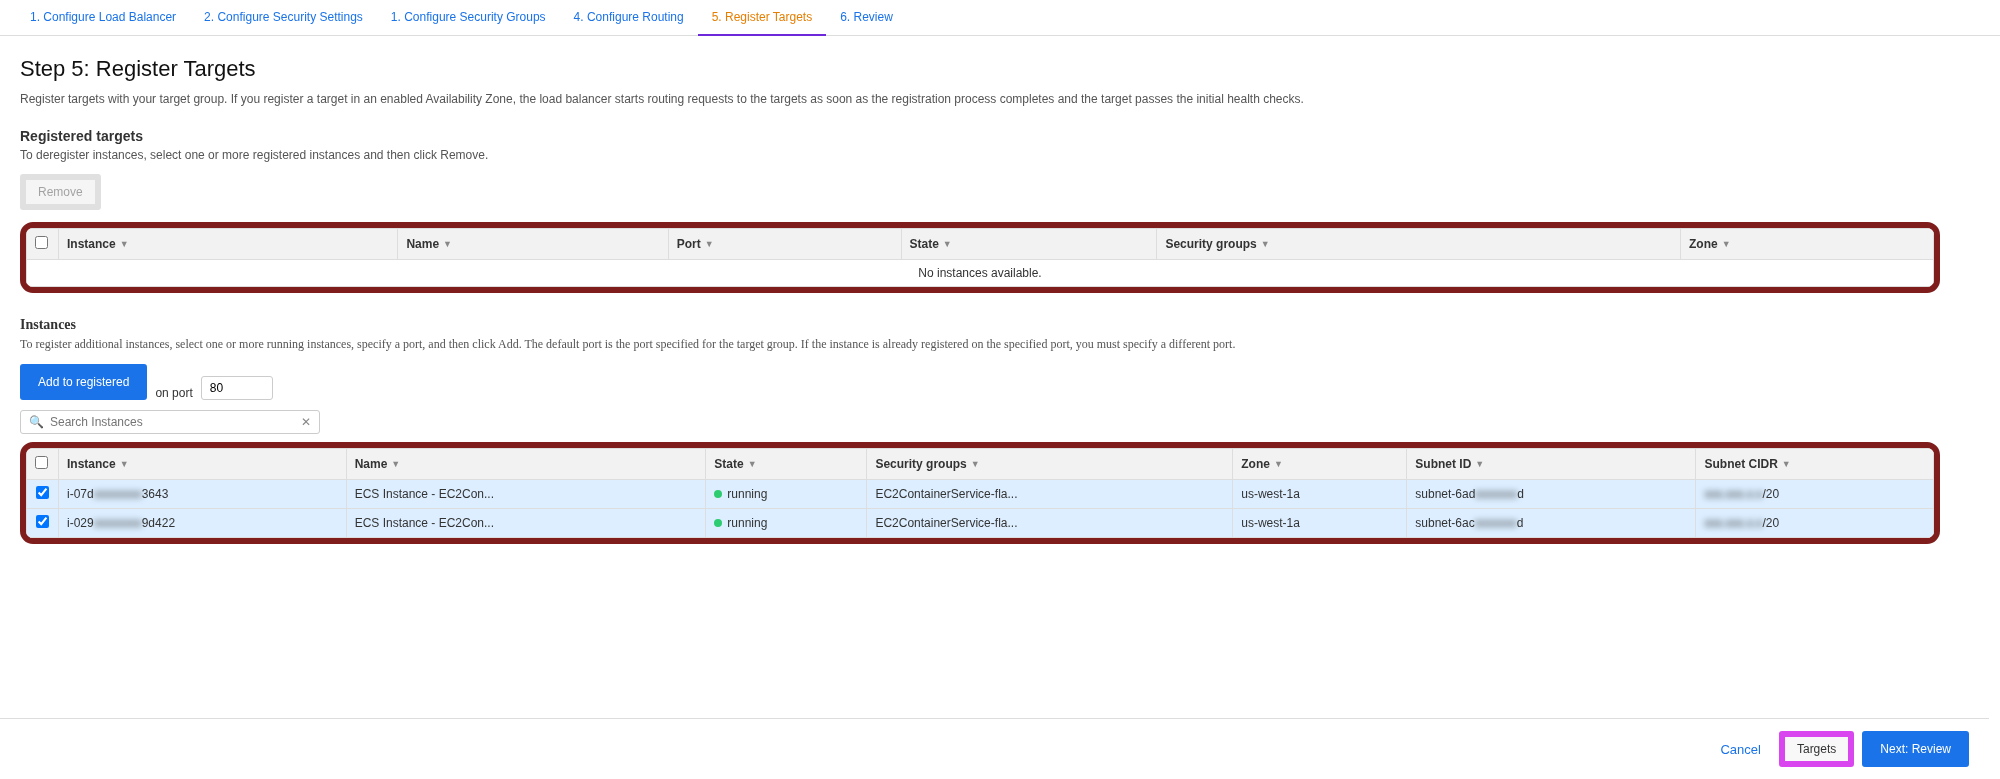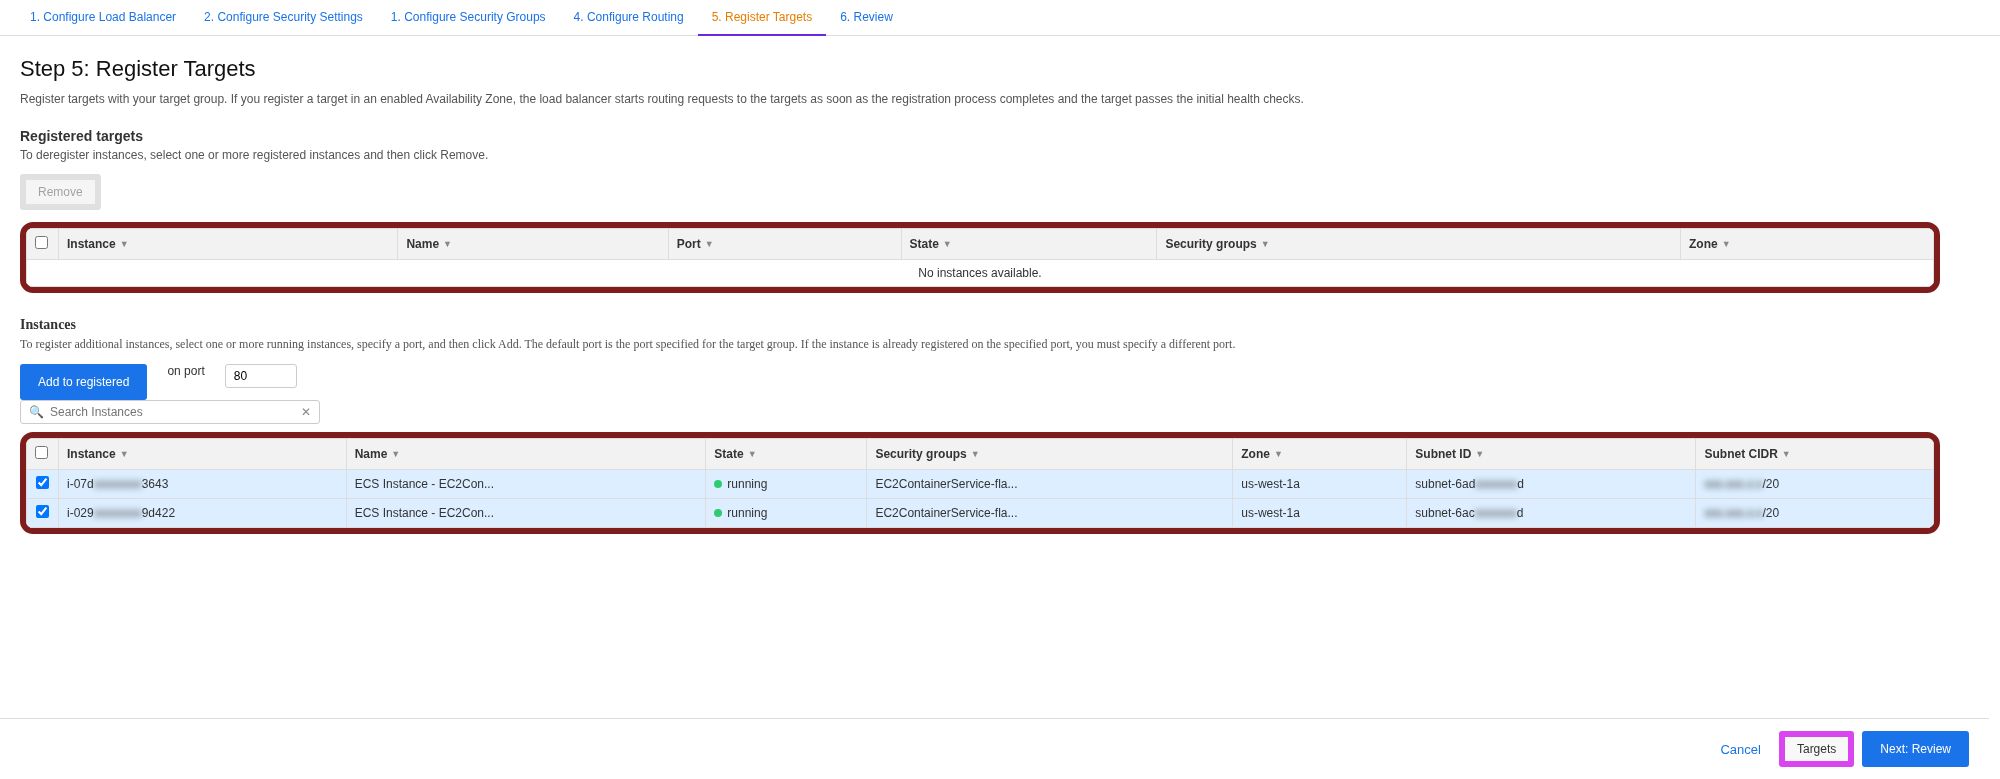--- a/index.html
+++ b/index.html
@@ -150,22 +150,23 @@
       font-size: 12px;
       flex: 1;
       color: #333;
     }
     .search-icon { color: #888; margin-right: 6px; font-size: 12px; }
     .clear-icon { color: #888; cursor: pointer; font-size: 12px; }
 
     
     .port-section {
       display: flex;
-      align-items: flex-start;
-      gap: 20px;
+      align-items: flex-end;
+      gap: 8px;
+      margin-bottom: 10px;
     }
     .port-label {
       font-size: 12px;
       color: #333;
     }
     .port-input {
       border: 1px solid #ccc;
       border-radius: 3px;
       padding: 4px 8px;
       font-size: 12px;

